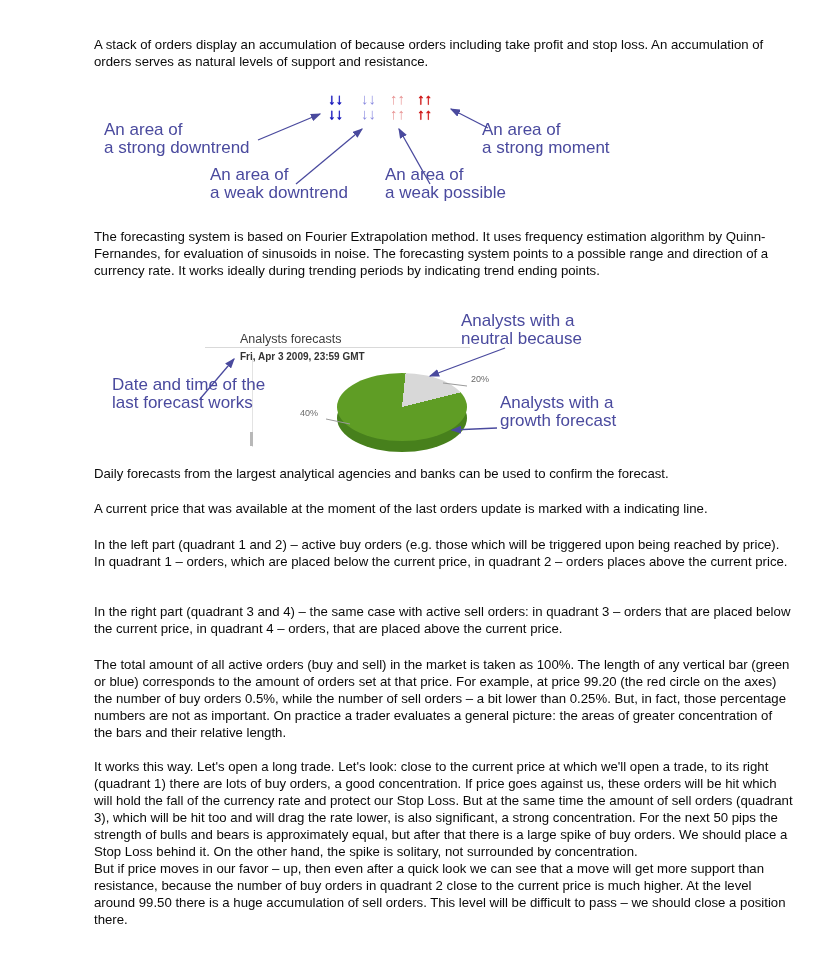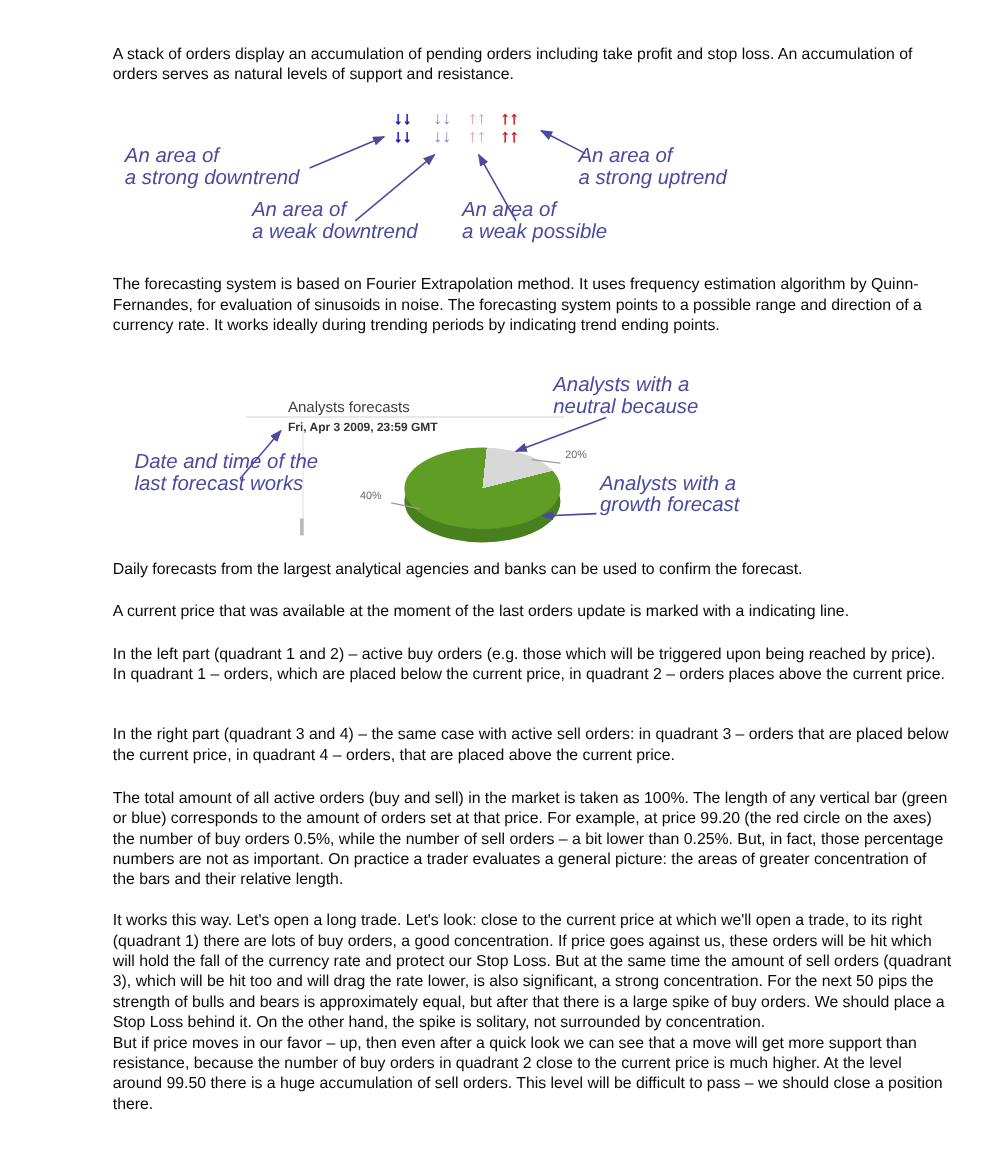--- a/index.html
+++ b/index.html
@@ -17,40 +17,40 @@
     text-decoration-color:#e03030;
     text-decoration-thickness:1px;
     text-underline-offset:3px;
   }
   
   .trend-wrap{position:absolute;left:0;top:88px;width:836px;height:125px;}
   .cluster{position:absolute;top:3px;font-size:15px;line-height:15px;letter-spacing:0;text-align:center;}
   .cluster div{height:15px;}
   .cluster.strong{font-weight:800;text-shadow:0 0 0.7px currentColor, 0.4px 0 currentColor;}
   .callout{
-    position:absolute;color:#4a4a9e;font-size:17px;line-height:18px;white-space:nowrap;font-style:italic;
+    position:absolute;color:#4a4a9e;font-size:17px;line-height:18px;white-space:nowrap;
   }
   svg.overlay{position:absolute;left:0;top:0;pointer-events:none;}
   .cl-line{stroke:#4a4a9e;stroke-width:1.3;fill:none;}
   .ld-line{stroke:#9a9a9a;stroke-width:1;fill:none;}
   
   .fig-wrap{position:absolute;left:0;top:310px;width:836px;height:152px;}
   .fig-title{position:absolute;left:240px;top:22px;font-size:12.5px;color:#3d3d3d;text-align:center;}
   .fig-hairline{position:absolute;left:205px;top:37px;width:265px;height:1px;background:#d9d9d9;}
   .fig-date{position:absolute;left:240px;top:41px;font-size:10px;font-weight:bold;color:#333333;}
   .fig-vline{position:absolute;left:252px;top:45px;width:1px;height:92px;background:#e3e3e3;}
   .fig-dash{position:absolute;left:250px;top:122px;width:3px;height:14px;background:#b8b8b8;}
   .pie-rim{position:absolute;left:337px;top:74px;width:130px;height:68px;border-radius:50%;}
   .pie-top{position:absolute;left:337px;top:63px;width:130px;height:68px;border-radius:50%;}
   .pct{position:absolute;font-size:9px;color:#6a6a6a;}
 </style>
 </head>
 <body>
 
-<div class="para" style="top:36px">A stack of orders display an accumulation of pending orders including take profit and stop loss. An accumulation of orders serves as natural levels of support and resistance.</div>
+<div class="para" style="top:36px">A stack of orders display an accumulation of because orders including take profit and stop loss. An accumulation of orders serves as natural levels of support and resistance.</div>
 
 <div class="trend-wrap">
   <div class="cluster strong" style="left:328px;color:#1b1bbd">
     <div>↓↓</div>
     <div>↓↓</div>
   </div>
   <div class="cluster" style="left:361px;color:#8c8ce0">
     <div>↓↓</div>
     <div>↓↓</div>
   </div>
@@ -70,21 +70,21 @@
   <div class="callout" style="left:210px;top:78px">
     <div>An area of</div>
     <div>a weak downtrend</div>
   </div>
   <div class="callout" style="left:385px;top:78px">
     <div>An area of</div>
     <div>a weak possible</div>
   </div>
   <div class="callout" style="left:482px;top:33px">
     <div>An area of</div>
-    <div>a strong uptrend</div>
+    <div>a strong moment</div>
   </div>
 
   <svg class="overlay" width="836" height="125">
     <defs>
       <marker id="ah" markerWidth="8" markerHeight="6" refX="7" refY="3" orient="auto">
         <path d="M0,0 L8,3 L0,6 Z" fill="#4a4a9e"></path>
       </marker>
     </defs>
     <line class="cl-line" x1="258" y1="52" x2="320" y2="26" marker-end="url(#ah)"></line>
     <line class="cl-line" x1="296" y1="96" x2="362" y2="41" marker-end="url(#ah)"></line>

